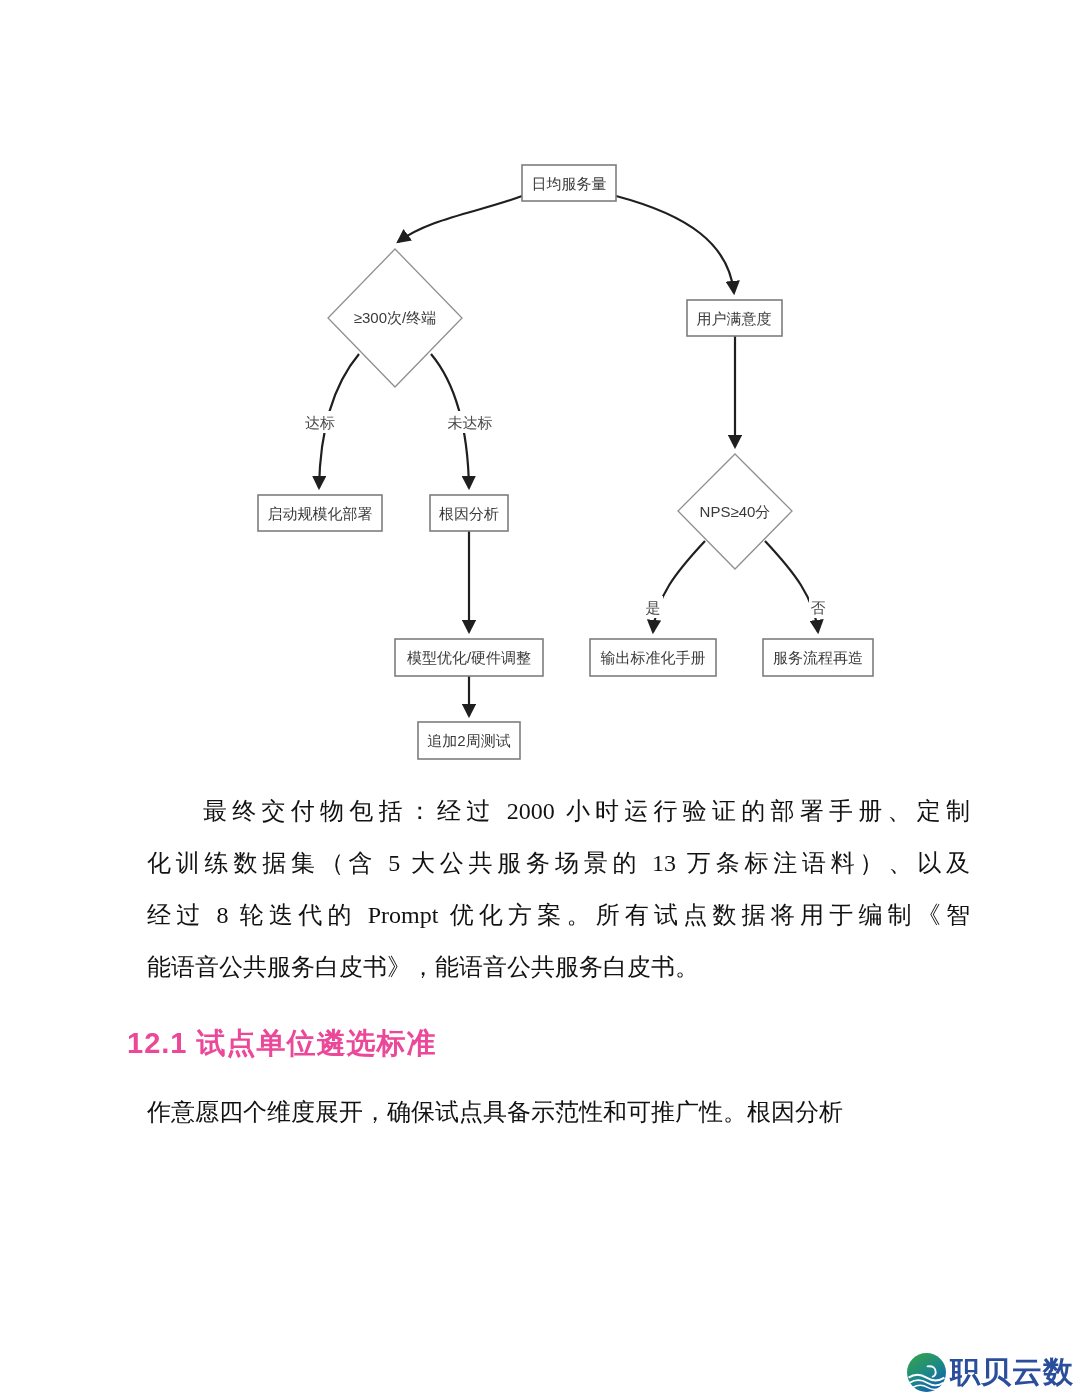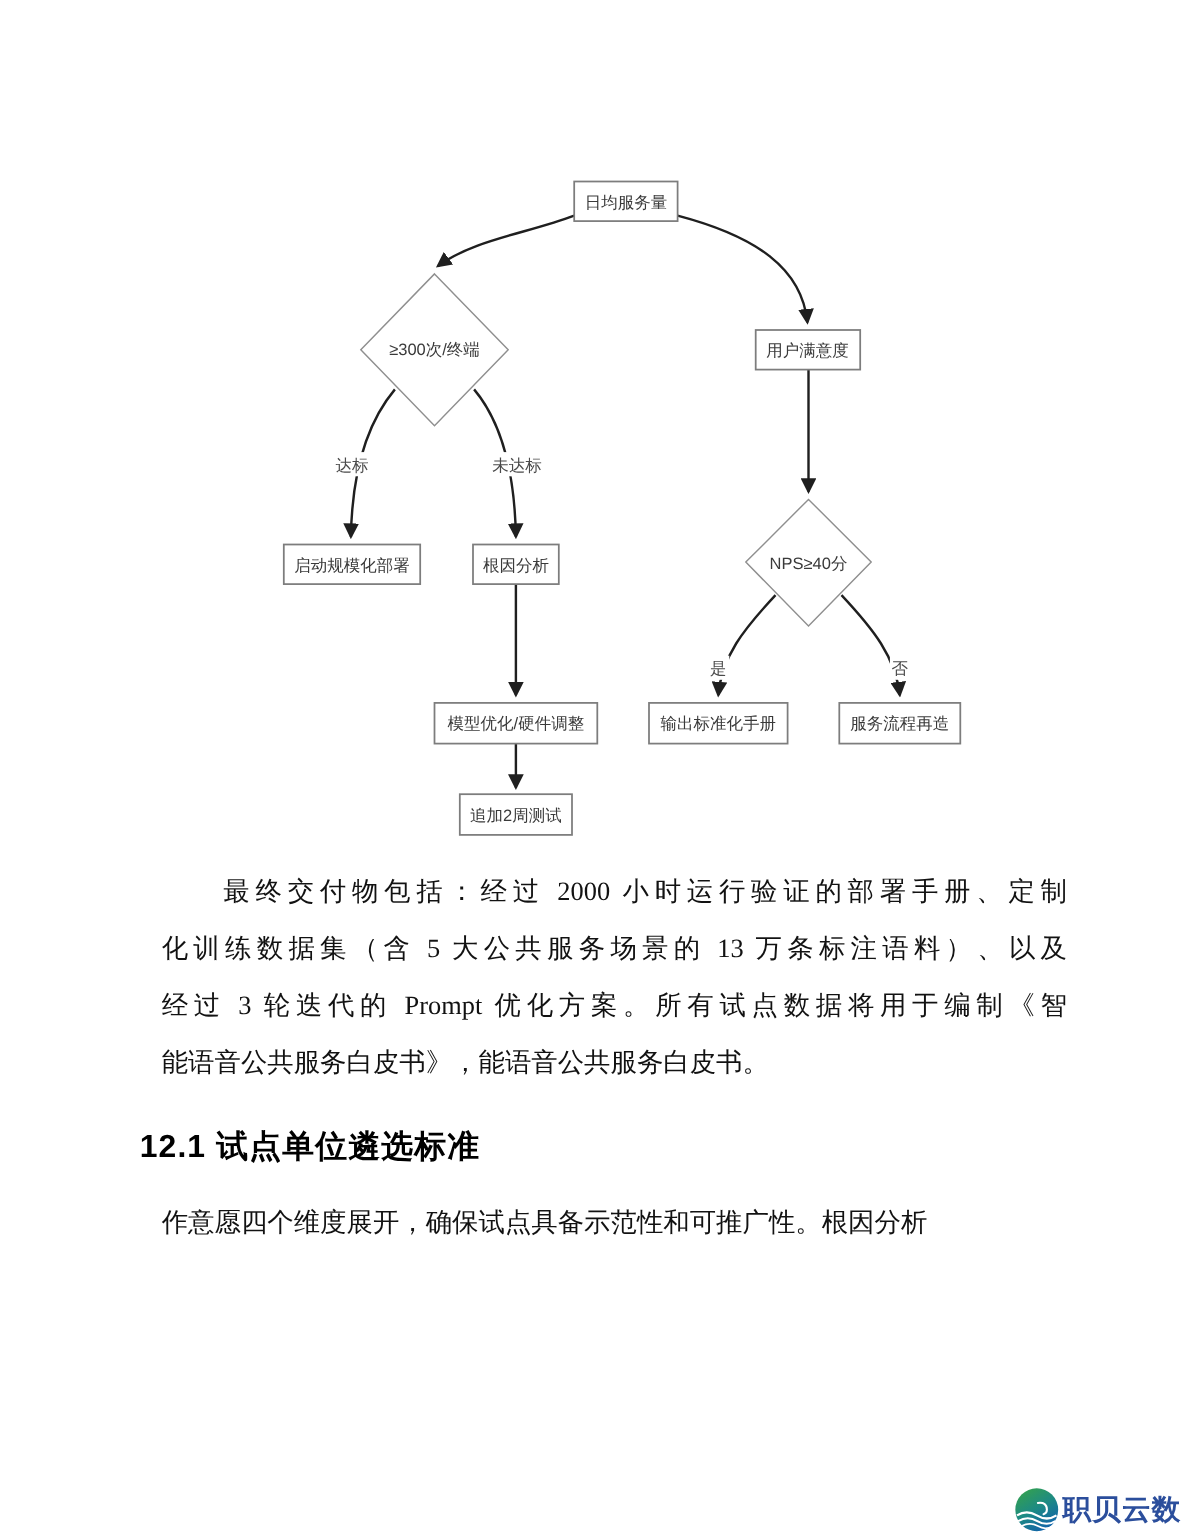--- a/index.html
+++ b/index.html
@@ -56,36 +56,36 @@
   .para1 { top: 785px; }
   .para2 { top: 1086px; }
   .section-heading {
     position: absolute;
     left: 127px;
     top: 1026px;
     font-family: "Liberation Sans", "DejaVu Sans", sans-serif;
     font-weight: bold;
     font-size: 29px;
     line-height: 34px;
-    color: #000000;
+    color: #ec4899;
     letter-spacing: 1px;
   }
   
   .footer-logo {
     position: absolute;
     right: 6px;
     bottom: 4px;
     display: flex;
     align-items: center;
     gap: 3px;
   }
   .logo-text {
     font-family: "Liberation Sans", "DejaVu Sans", sans-serif;
     font-weight: bold;
-    font-size: 26px;
+    font-size: 30px;
     color: #2b4e9c;
     letter-spacing: 1px;
   }
 </style>
 </head>
 <body>
 
 <div class="page">
 
   <svg class="flowchart-svg" viewBox="0 0 1080 780" xmlns="http://www.w3.org/2000/svg">
@@ -142,21 +142,21 @@
     <polygon class="fc-diamond" points="395,249 462,318 395,387 328,318"></polygon>
     <text class="fc-label" x="395" y="323">≥300次/终端</text>
 
     <polygon class="fc-diamond" points="735,454 792,511 735,569 678,511"></polygon>
     <text class="fc-label" x="735" y="517">NPS≥40分</text>
   </svg>
 
   <div class="para para1">
     <div class="line indent">最终交付物包括：经过 2000 小时运行验证的部署手册、定制</div>
     <div class="line">化训练数据集（含 5 大公共服务场景的 13 万条标注语料）、以及</div>
-    <div class="line">经过 3 轮迭代的 Prompt 优化方案。所有试点数据将用于编制《智</div>
+    <div class="line">经过 8 轮迭代的 Prompt 优化方案。所有试点数据将用于编制《智</div>
     <div class="line last">能语音公共服务白皮书》，能语音公共服务白皮书。</div>
   </div>
 
   <div class="section-heading">12.1 试点单位遴选标准</div>
 
   <div class="para para2">
     <div class="line last">作意愿四个维度展开，确保试点具备示范性和可推广性。根因分析</div>
   </div>
 
   <div class="footer-logo">

